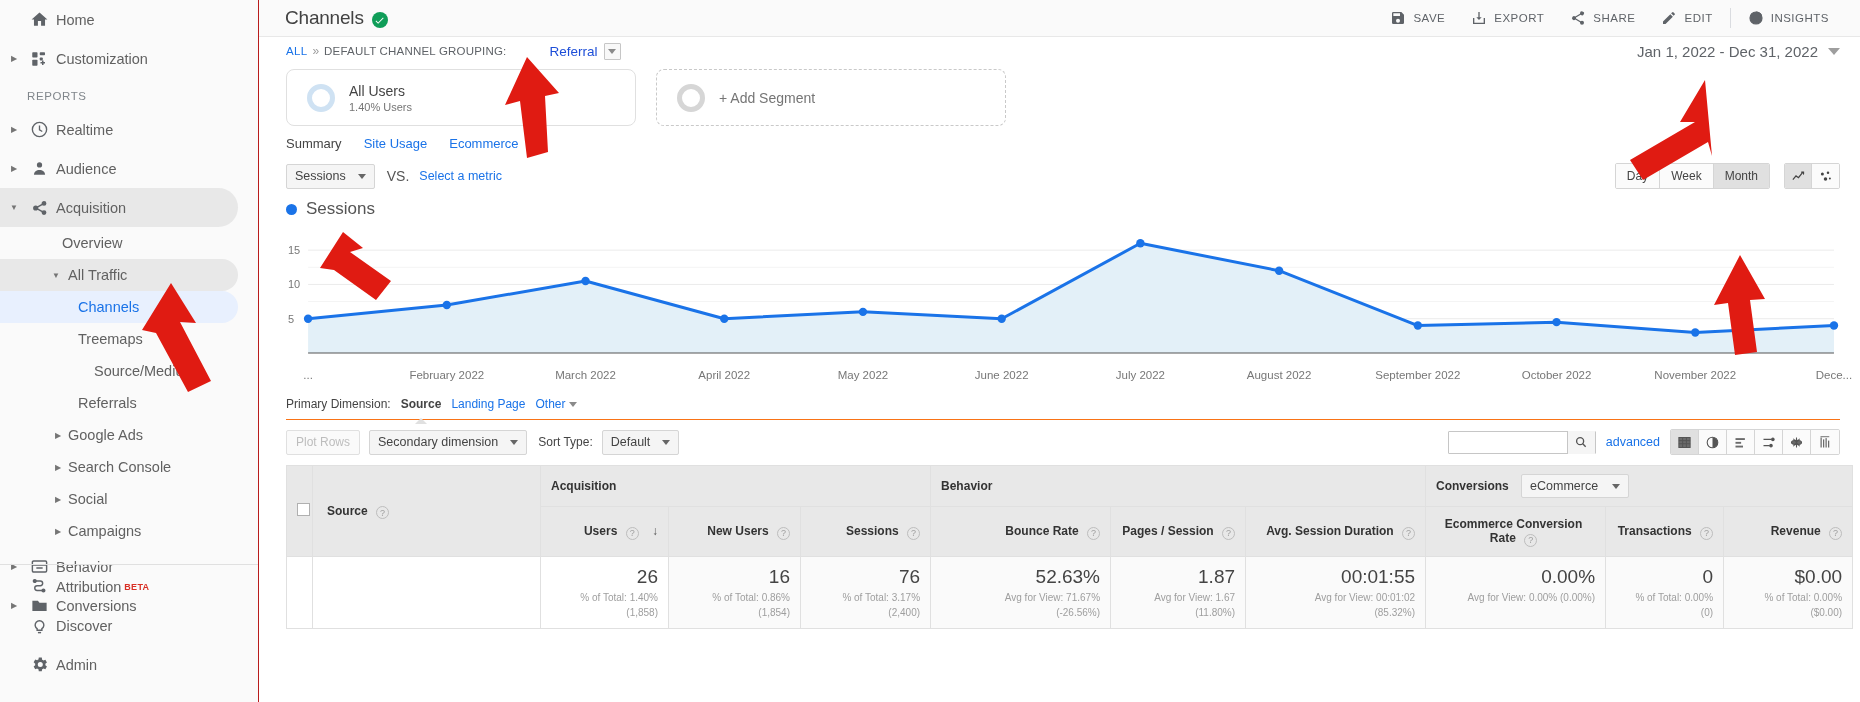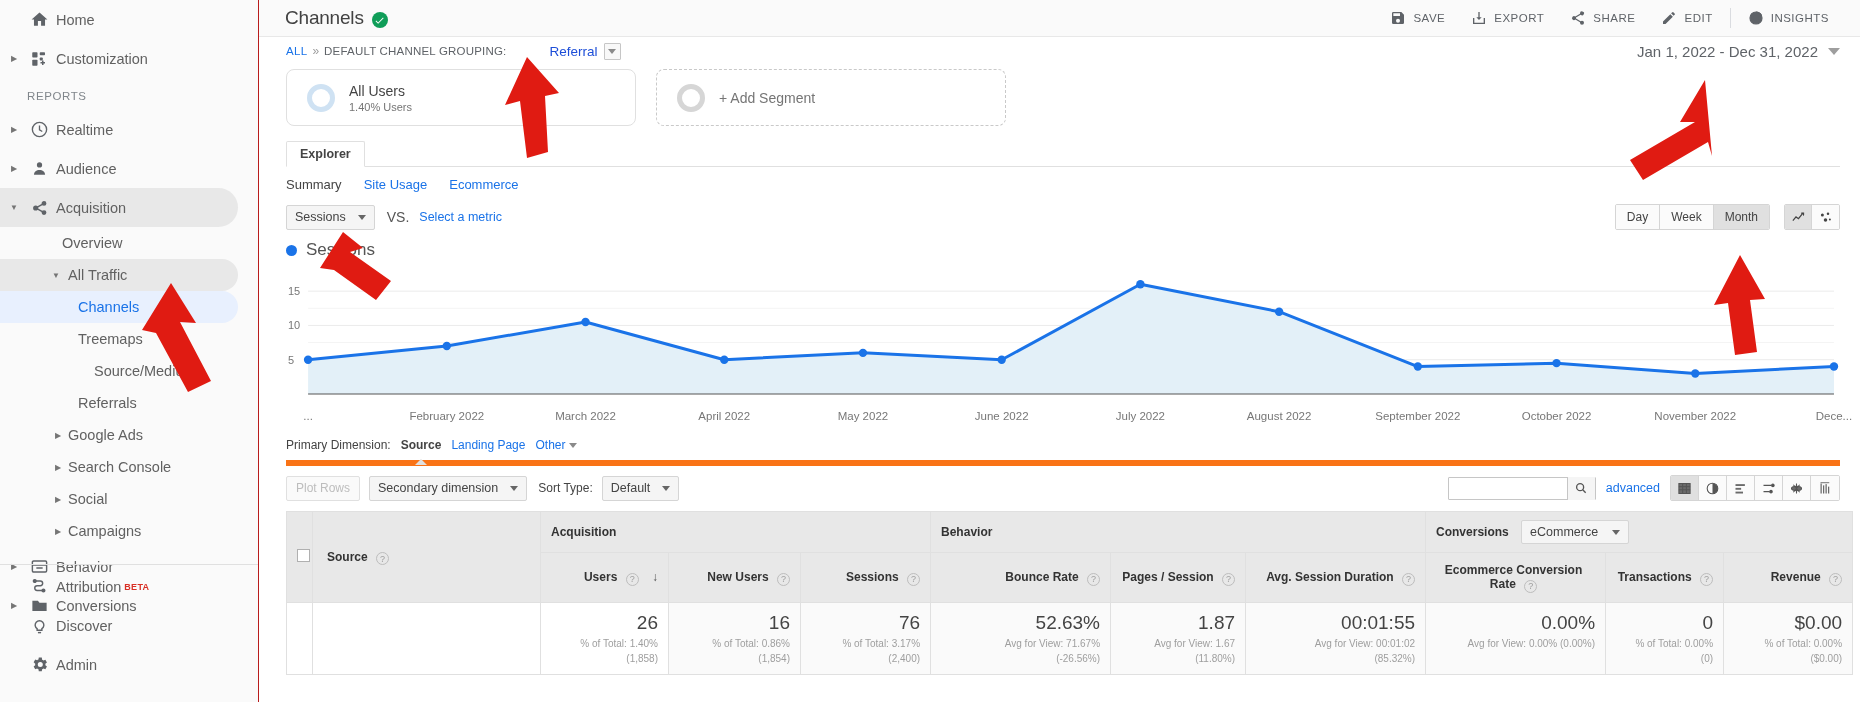--- a/index.html
+++ b/index.html
@@ -193,21 +193,21 @@
   .pd-link { color:#1a73e8; cursor:pointer; }
   .pd-other { color:#1a73e8; cursor:pointer; display:inline-flex; align-items:center; gap:4px; }
   .pd-other .tri3 {
     border-left:4px solid transparent; border-right:4px solid transparent;
     border-top:5px solid #8a8a8a;
   }
 
   
   #tabletools {
     display:flex; align-items:center; gap:9px;
-    margin:8px 20px 0 27px; border-top:6px solid #f97316;
+    margin:8px 20px 0 27px; border-top:1px solid #f97316;
     padding-top:9px;
   }
   .btn-disabled {
     border:1px solid #e0e0e0; background:#fafafa; color:#bdbdbd;
     height:25px; padding:0 9px; font-size:12px; line-height:23px; border-radius:2px;
   }
   .sort-label { font-size:12px; color:#444; margin-left:2px; }
   #tabletools-right { margin-left:auto; display:flex; align-items:center; gap:10px; }
   #searchbox {
     width:148px; height:23px; border:1px solid #c6c6c6; background:#fff;
@@ -495,24 +495,20 @@
           <div class="seg-name">All Users</div>
           <div class="seg-sub">1.40% Users</div>
         </span>
       </div>
       <div class="segment dashed">
         <span class="seg-donut grey"></span>
         <span class="seg-add">+ Add Segment</span>
       </div>
     </div>
 
-    <div id="explorerbar" style="margin-right:20px;">
-      <div id="explorer-tab">Explorer</div>
-      <div class="filler"></div>
-    </div>
 
     <div id="subtabs">
       <span class="subtab sel">Summary</span>
       <span class="subtab">Site Usage</span>
       <span class="subtab">Ecommerce</span>
     </div>
 
     <div id="charttools">
       <span class="select-box">
         <span>Sessions</span>

